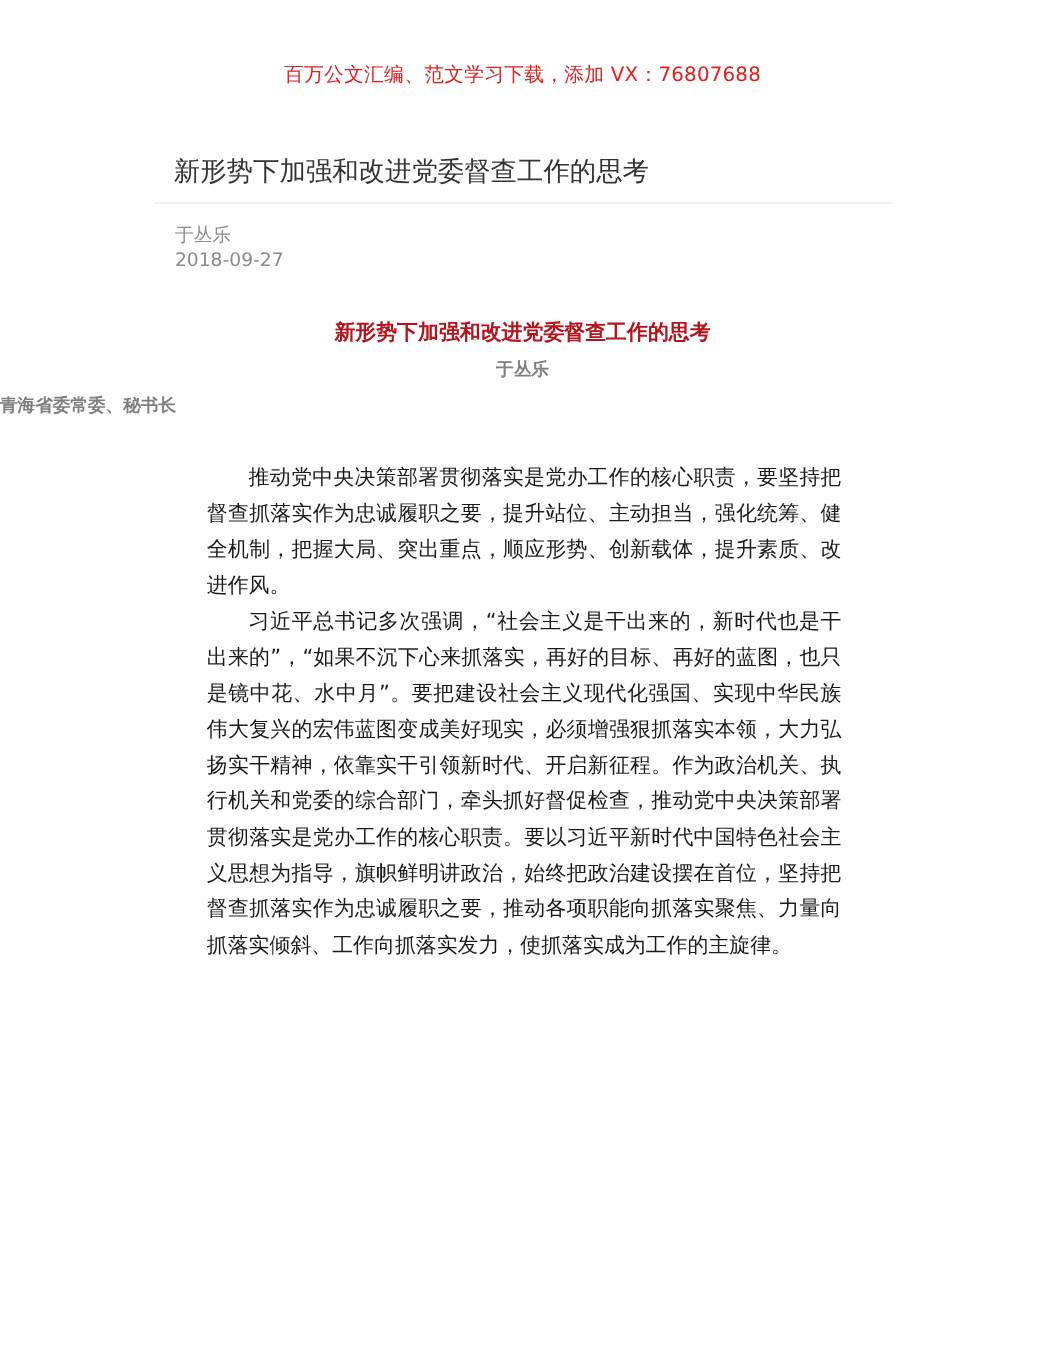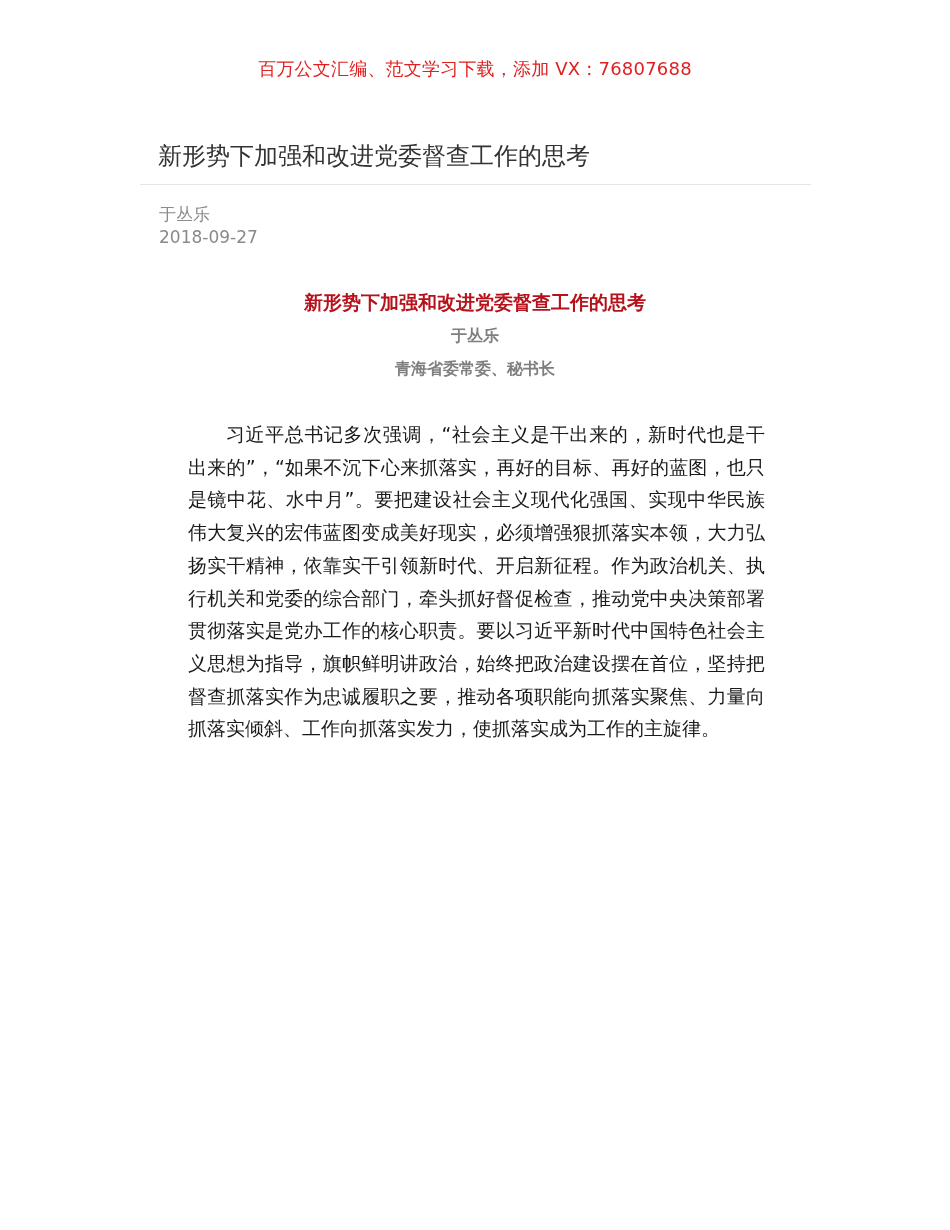--- a/index.html
+++ b/index.html
@@ -75,21 +75,20 @@
       font-size: 16px;
       font-weight: bold;
       color: #7f7f7f;
       line-height: 28px;
     }
     .content-position {
       position: absolute;
       top: 355px;
       left: 0;
       width: 950px;
-      text-align: center;
       font-size: 16px;
       font-weight: bold;
       color: #7f7f7f;
       line-height: 28px;
     }
     .body-text {
       position: absolute;
       left: 188px;
       top: 418px;
       width: 577px;
@@ -121,15 +120,18 @@
   <div>于丛乐</div>
   <div>2018-09-27</div>
 </div>
 
 <div class="content-title">新形势下加强和改进党委督查工作的思考</div>
 <div class="content-author">于丛乐</div>
 <div class="content-position">青海省委常委、秘书长</div>
 
 <div class="body-text">
   <p>
+    <span class="lead"></span><span>推动党中央决策部署贯彻落实是党办工作的核心职责，要坚持把督查抓落实作为忠诚履职之要，提升站位、主动担当，强化统筹、健全机制，把握大局、突出重点，顺应形势、创新载体，提升素质、改进作风。</span>
+  </p>
+  <p>
     <span class="lead"></span><span>习近平总书记多次强调，“社会主义是干出来的，新时代也是干出来的”，“如果不沉下心来抓落实，再好的目标、再好的蓝图，也只是镜中花、水中月”。要把建设社会主义现代化强国、实现中华民族伟大复兴的宏伟蓝图变成美好现实，必须增强狠抓落实本领，大力弘扬实干精神，依靠实干引领新时代、开启新征程。作为政治机关、执行机关和党委的综合部门，牵头抓好督促检查，推动党中央决策部署贯彻落实是党办工作的核心职责。要以习近平新时代中国特色社会主义思想为指导，旗帜鲜明讲政治，始终把政治建设摆在首位，坚持把督查抓落实作为忠诚履职之要，推动各项职能向抓落实聚焦、力量向抓落实倾斜、工作向抓落实发力，使抓落实成为工作的主旋律。</span>
   </p>
 </div>
 
 </body></html>

